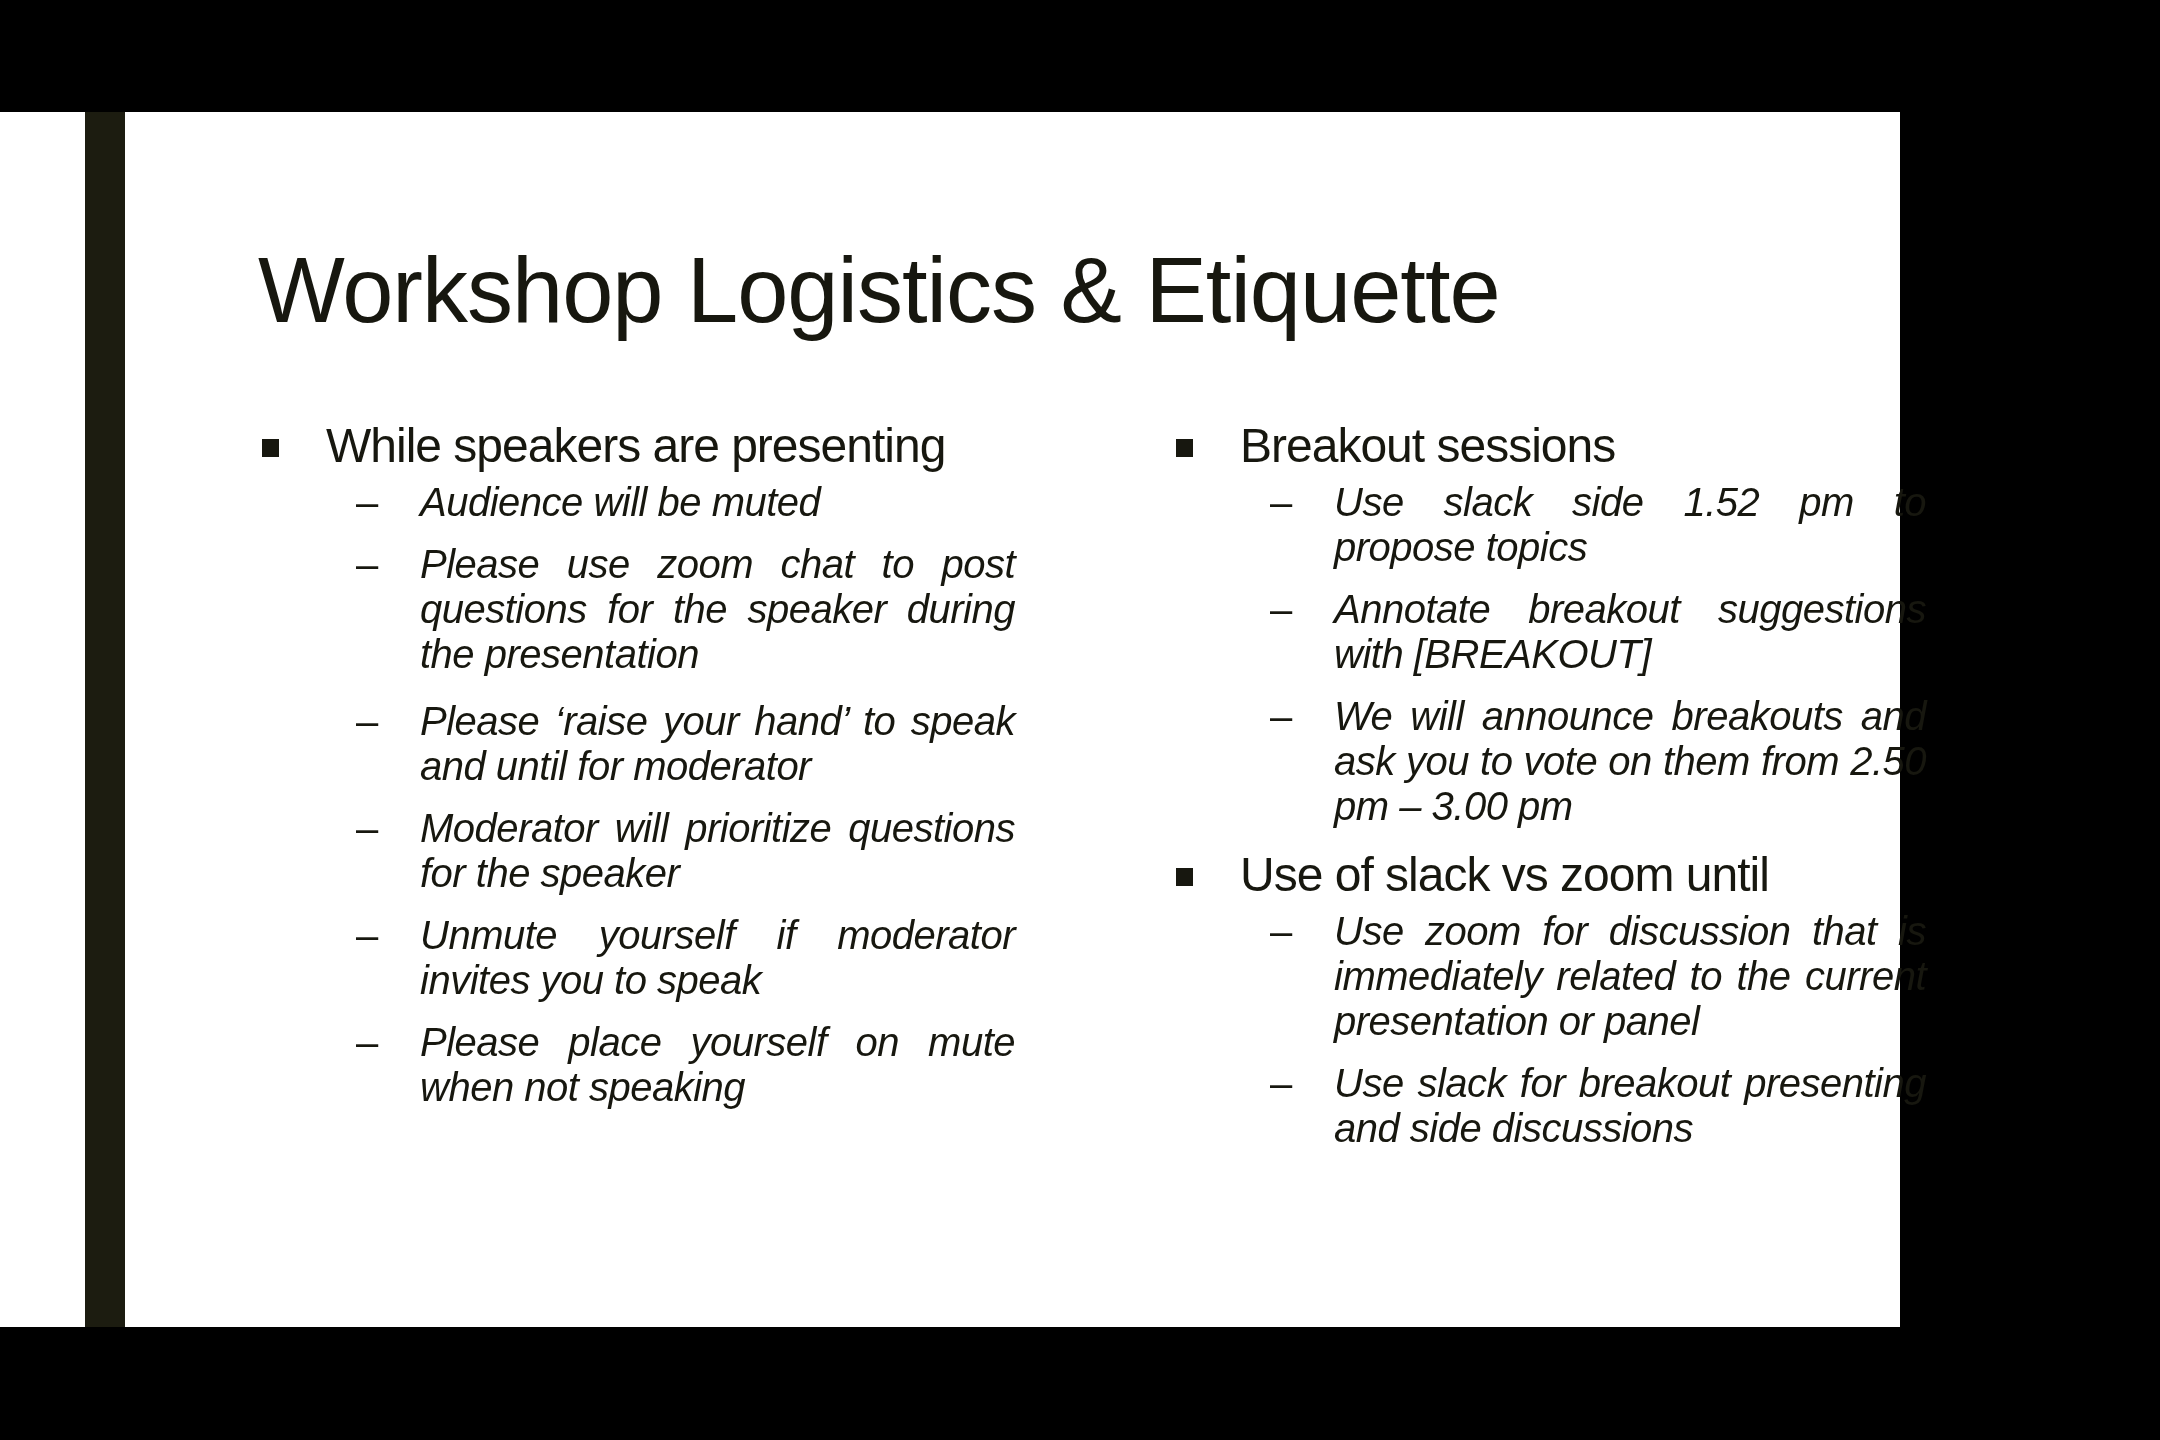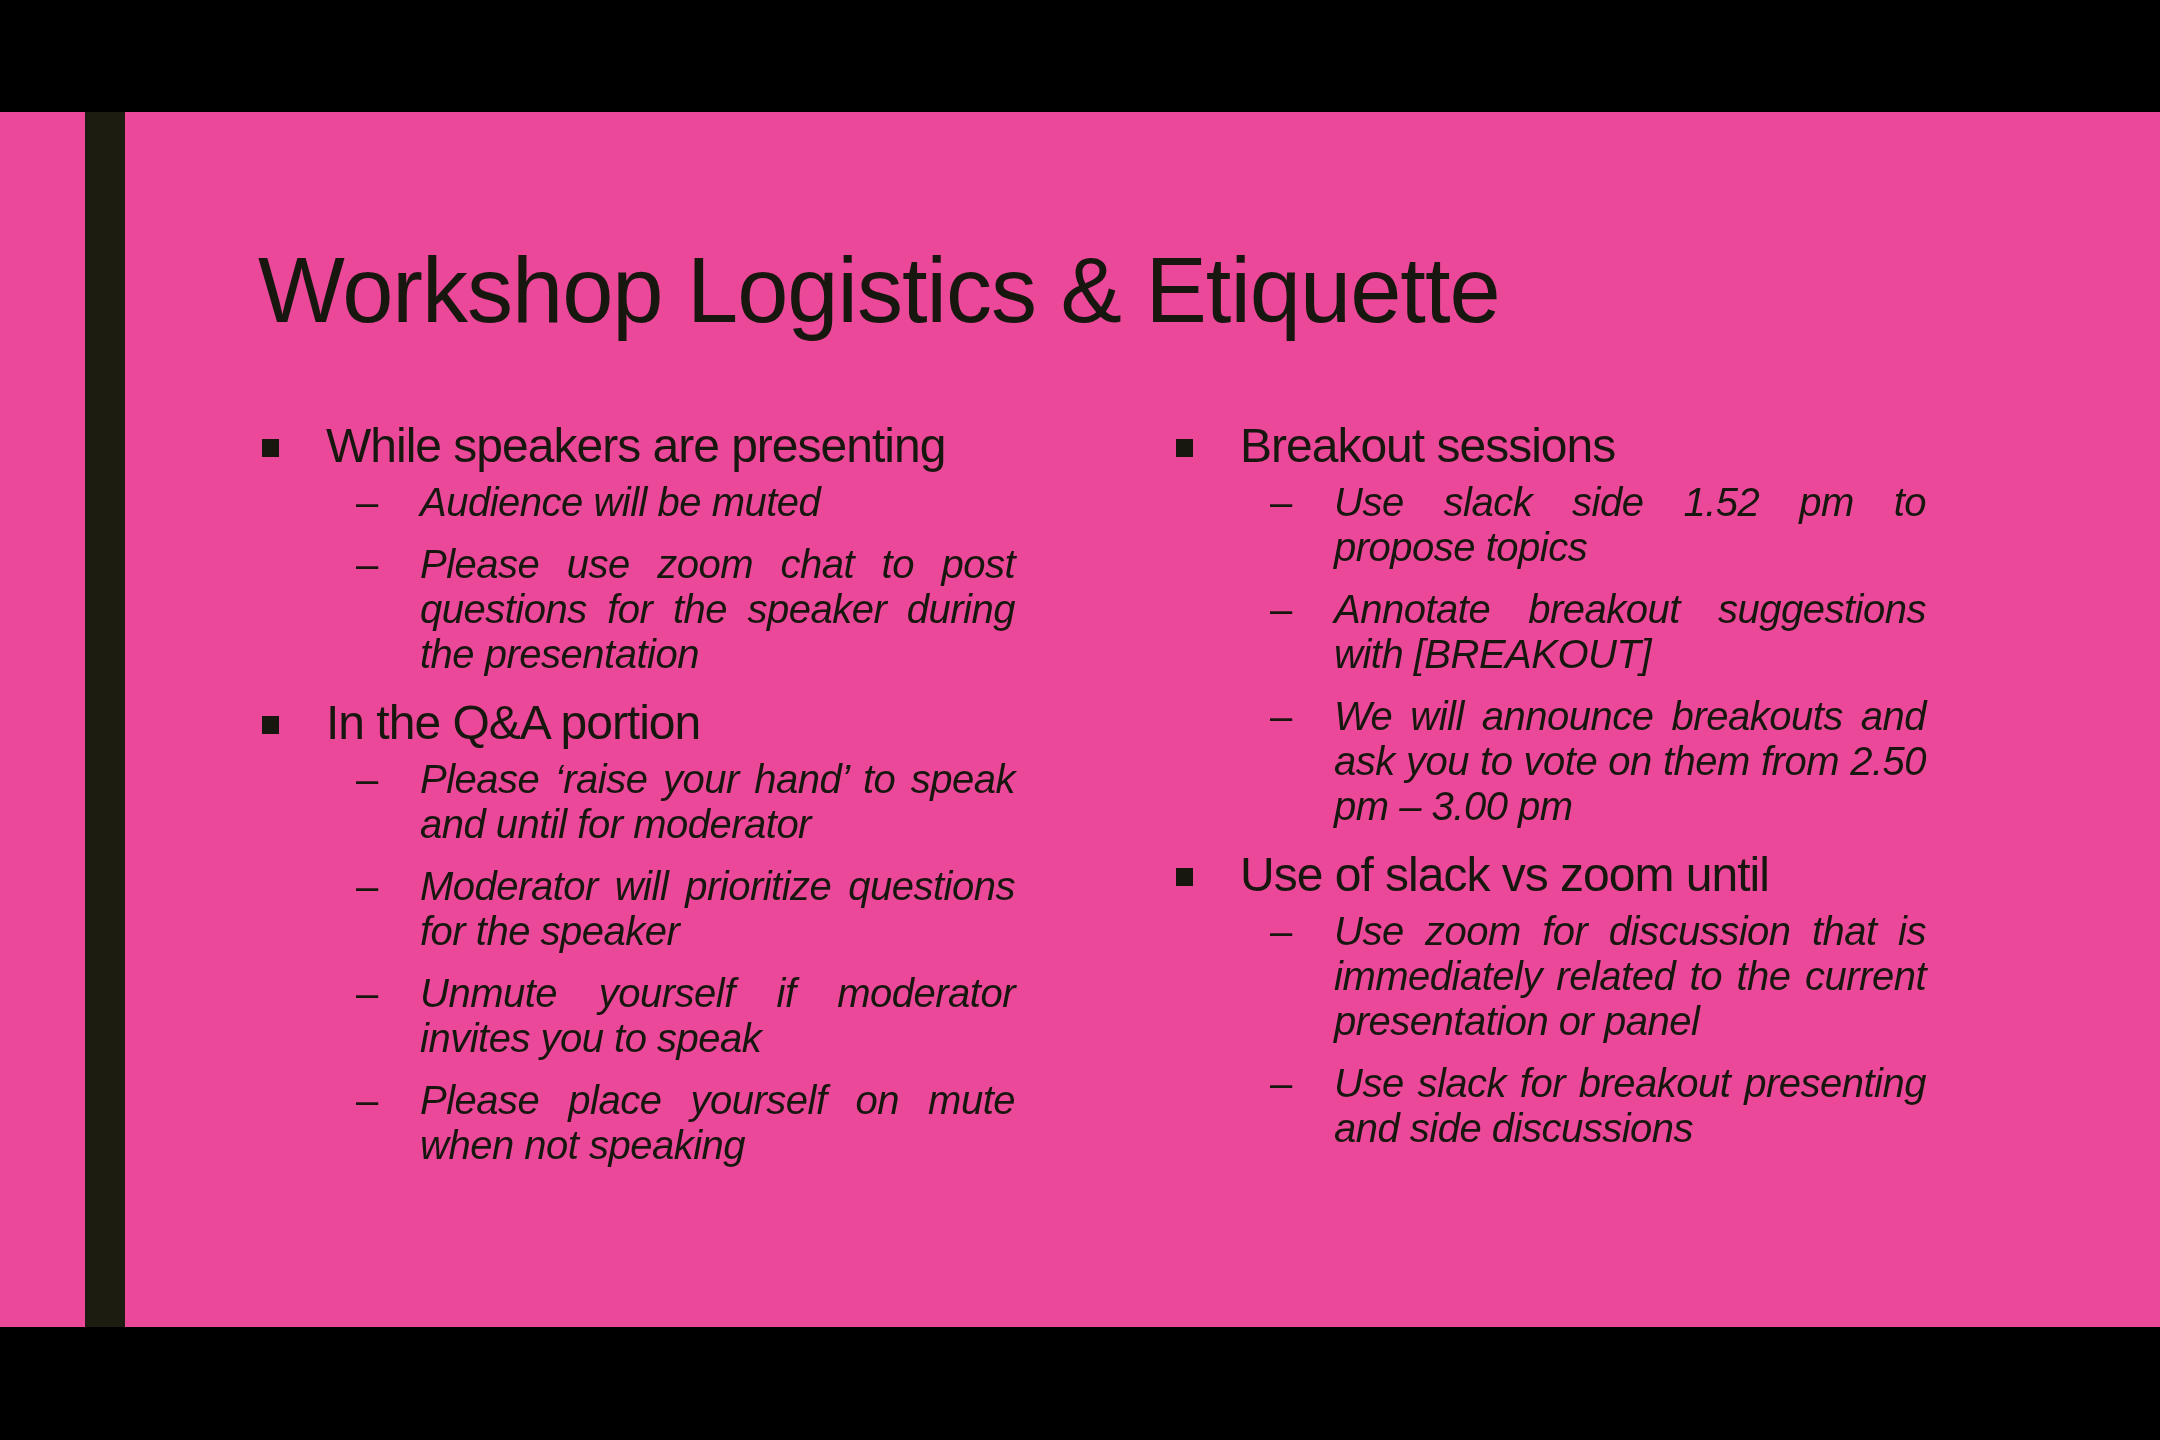--- a/index.html
+++ b/index.html
@@ -1,17 +1,17 @@
 <!DOCTYPE html>
 <html><head>
 <meta charset="utf-8">
 <style>
   html,body{margin:0;padding:0;}
   body{width:2160px;height:1440px;background:#000;position:relative;overflow:hidden;font-family:"Liberation Sans",sans-serif;}
-  .slide{position:absolute;left:0;top:112px;width:2160px;height:1215px;background:#ec4899;}
+  .slide{position:absolute;left:0;top:112px;width:1900px;height:1215px;background:#ffffff;}
   .accent-bar{position:absolute;left:85px;top:0;width:40px;height:1215px;background:#1c1c10;}
   .title{position:absolute;left:258px;top:128px;margin:0;font-size:92px;font-weight:400;color:#17170f;letter-spacing:-1px;white-space:nowrap;line-height:1.1;}
   .col{position:absolute;top:310px;color:#17170f;}
   .col.left{left:258px;width:757px;}
   .col.right{left:1172px;width:754px;}
   .l1{position:relative;padding-left:68px;font-size:48px;letter-spacing:-1px;line-height:48px;margin:0 0 10px 0;font-family:"Liberation Sans Narrow","Liberation Sans",sans-serif;}
   .l1 .bullet{position:absolute;left:4px;top:17px;width:17px;height:18px;background:#17170f;}
   .sublist{margin:0 0 22px 0;padding:0;}
   .l2{position:relative;padding-left:162px;font-size:40px;font-style:italic;line-height:45px;text-align:justify;margin-bottom:17px;letter-spacing:-0.5px;}
   .l2 .dash{position:absolute;left:98px;top:0;font-style:normal;}
@@ -24,21 +24,20 @@
 <div class="slide">
   <div class="accent-bar"></div>
   <h1 class="title">Workshop Logistics &amp; Etiquette</h1>
 
   <div class="col left">
       <div class="l1"><span class="bullet"></span><span class="txt">While speakers are presenting</span></div>
       <div class="sublist">
         <div class="l2"><span class="dash">–</span><span>Audience will be </span><b>muted</b></div>
         <div class="l2"><span class="dash">–</span><span>Please use </span><b>zoom chat</b><span> to post questions for the speaker during the presentation</span></div>
       </div>
-      <div class="l1"><span class="bullet"></span><span class="txt">In the Q&amp;A portion</span></div>
       <div class="sublist">
         <div class="l2"><span class="dash">–</span><span>Please </span><b>‘raise your hand’</b><span> to speak and until for moderator</span></div>
         <div class="l2"><span class="dash">–</span><span>Moderator will prioritize questions for the speaker</span></div>
         <div class="l2"><span class="dash">–</span><span>Unmute yourself if moderator invites you to speak</span></div>
         <div class="l2"><span class="dash">–</span><span>Please place yourself on mute when not speaking</span></div>
       </div>
     </div>
   <div class="col right">
       <div class="l1"><span class="bullet"></span><span class="txt">Breakout sessions</span></div>
       <div class="sublist">

